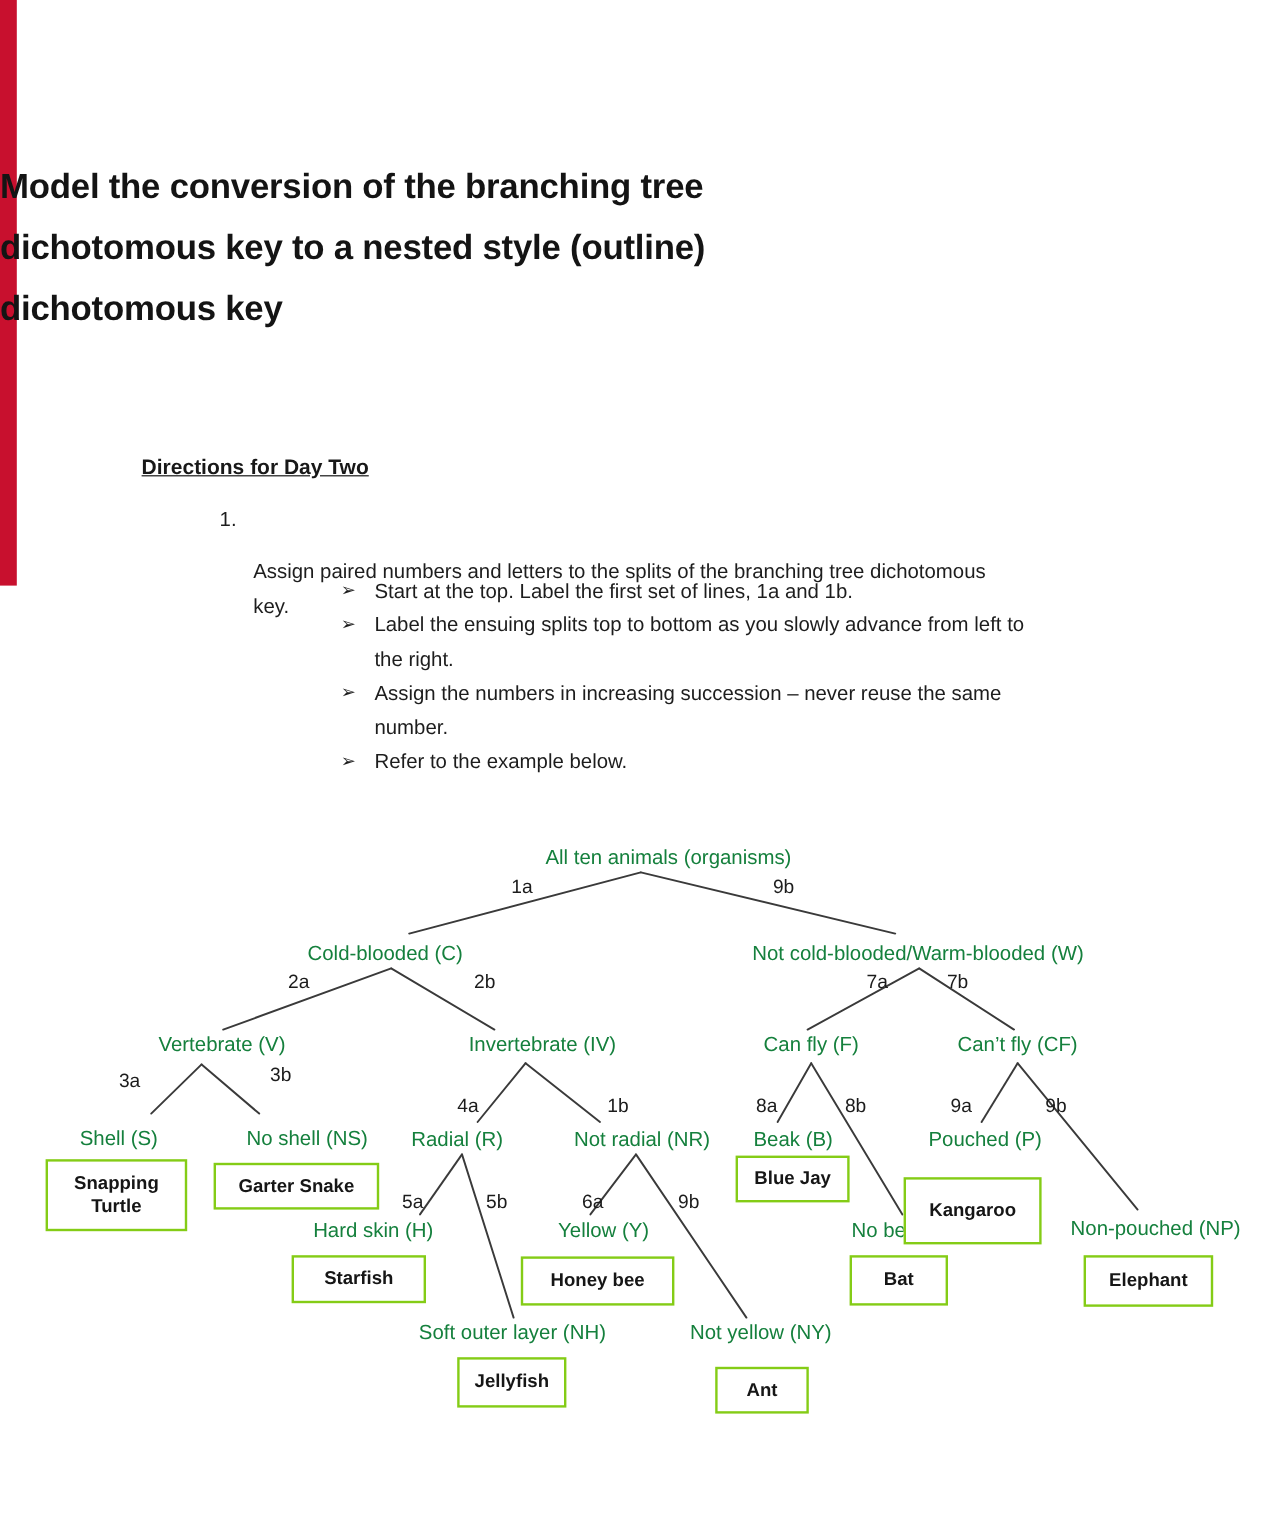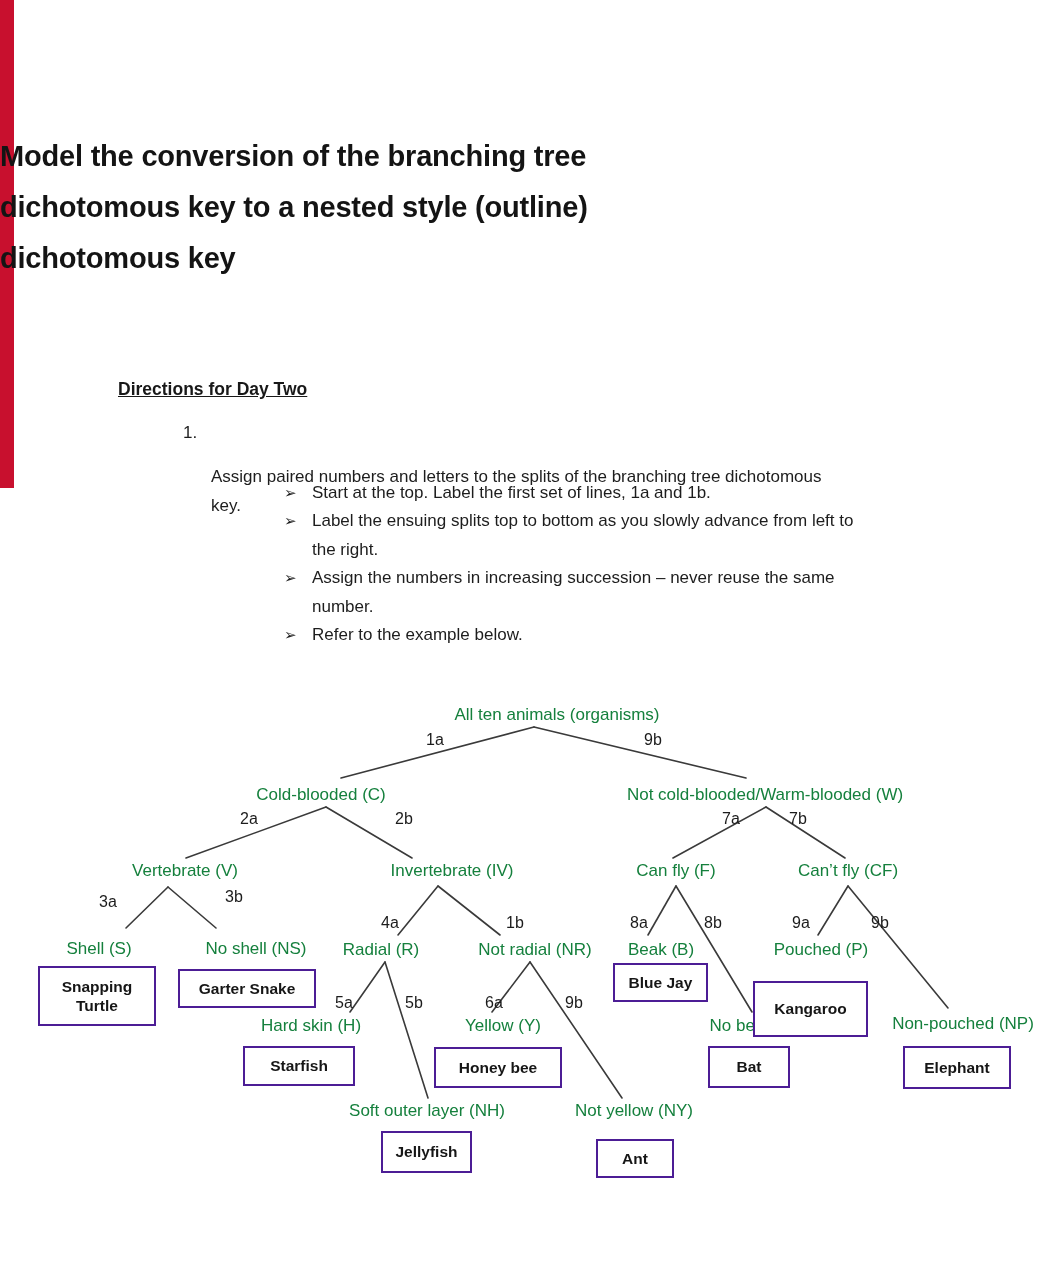--- a/index.html
+++ b/index.html
@@ -46,21 +46,21 @@
   .tree svg{position:absolute;left:0;top:0;}
   .tn{
     position:absolute;transform:translateX(-50%);
     font-size:17px;color:#15803d;white-space:nowrap;
   }
   .bl{
     position:absolute;transform:translateX(-50%);
     font-size:16px;color:#1c1c1c;white-space:nowrap;text-align:right;
   }
   .abox{
-    position:absolute;border:2px solid #4c1d95;background:#fff;
+    position:absolute;border:2px solid #84cc16;background:#fff;
     display:flex;align-items:center;justify-content:center;
     font-size:15.5px;font-weight:700;color:#161616;
     text-align:center;line-height:1.25;box-sizing:border-box;
     padding:2px 4px;
   }
 </style>
 </head>
 <body>
 
 <div class="page">

